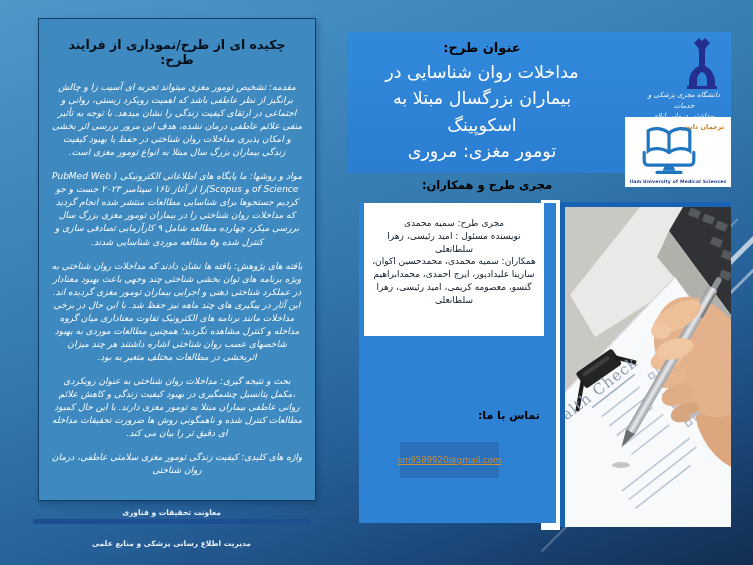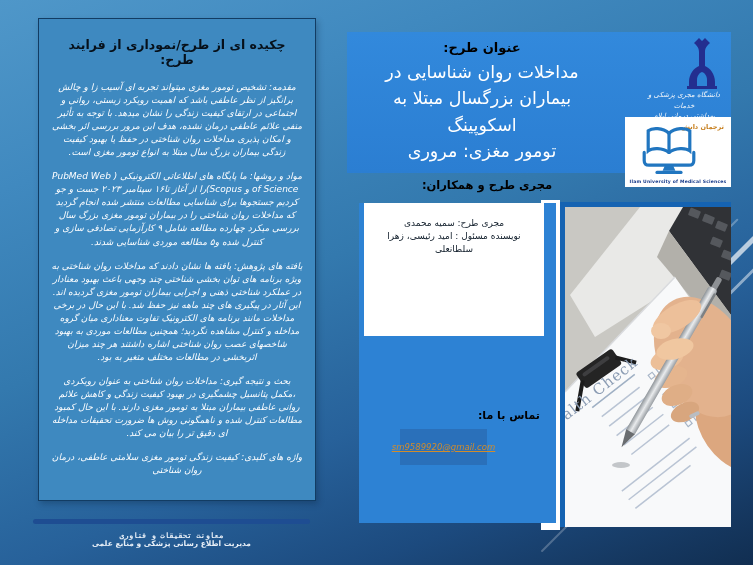--- a/index.html
+++ b/index.html
@@ -42,34 +42,34 @@
   .kt-title{position:absolute;right:7px;top:6px;font-size:6.5px;font-weight:bold;color:#c77f1e;}
   .kt-caption{position:absolute;left:0;right:0;bottom:3px;text-align:center;font-size:4.5px;font-weight:bold;color:#173a8a;letter-spacing:.2px;}
   .kt-art{position:absolute;left:8px;top:8px;}
 
   
   .side-column{position:absolute;left:347px;top:203px;width:197px;height:320px;background:#2d82d4;z-index:3;margin-left:12px;}
   .team-box{position:absolute;left:5px;top:0;width:180px;height:133px;background:#fff;box-sizing:border-box;
     padding:14px 8px 6px 8px;}
   .team-box div{font-size:9px;color:#101d2a;line-height:1.42;text-align:center;}
   .contact-label{position:absolute;right:16px;top:206px;font-size:11px;font-weight:bold;color:#000;}
-  .email-box{position:absolute;left:41px;top:226px;width:87px;height:36px;background:#2a70ba;
-    display:flex;align-items:center;justify-content:center;font-style:italic;}
+  .email-box{position:absolute;left:41px;top:239px;width:99px;height:36px;background:#2a70ba;
+    display:flex;align-items:center;justify-content:center;}
   .email-link{font-size:8.5px;color:#d18c2c;text-decoration:underline;cursor:pointer;direction:ltr;}
 
   
   .white-strip{position:absolute;left:541px;top:200px;width:19px;height:330px;background:#fff;z-index:2;}
   .photo-frame{position:absolute;left:560px;top:202px;width:166px;height:320px;z-index:2;
     border-left:5px solid #1563b2;border-top:5px solid #1563b2;background:#fff;}
   .photo-frame svg{display:block;}
 
   
   .footer-bar{position:absolute;left:33px;top:519px;width:277px;height:5px;background:#1e4d92;border-radius:3px;z-index:2;}
   .footer-line{position:absolute;left:33px;width:277px;text-align:center;font-size:7.5px;font-weight:bold;color:#e9f0f8;z-index:2;}
-  .footer-line.f1{top:531px;font-family:Liberation Mono, monospace;}
+  .footer-line.f1{top:508px;}
   .footer-line.f2{top:539px;}
 </style>
 </head>
 <body>
 
 <div class="slide">
 
   <div class="stripe s1"></div>
   <div class="stripe s2"></div>
   <div class="stripe s3"></div>
@@ -119,20 +119,21 @@
         <rect x="28" y="57" width="34" height="4" rx="2" fill="#2176c0"></rect>
       </svg>
       <div class="kt-caption">Ilam University of Medical Sciences</div>
     </div>
   </div>
 
   <div class="side-column">
     <div class="team-box" dir="rtl">
       <div>مجری طرح: سمیه محمدی</div>
       <div>نویسنده مسئول : امید رئیسی، زهرا سلطانعلی</div>
+      <div>همکاران: سمیه محمدی، محمدحسین اکوان، سارینا علیدادپور، ایرج احمدی، محمدابراهیم گنسو، معصومه کریمی، امید رئیسی، زهرا سلطانعلی</div>
     </div>
     <div class="contact-label" dir="rtl">تماس با ما:</div>
     <div class="email-box">
       <span class="email-link">sm9589920@gmail.com</span>
     </div>
   </div>
 
   <div class="white-strip"></div>
   <div class="photo-frame">
     <svg width="166" height="320" viewBox="0 0 166 320">

